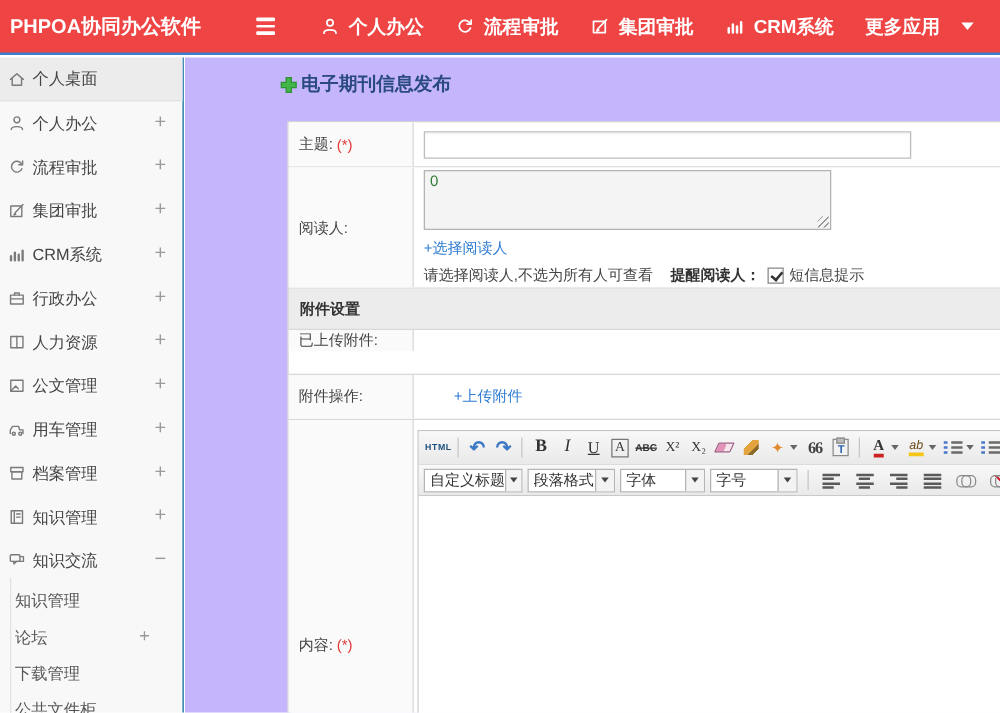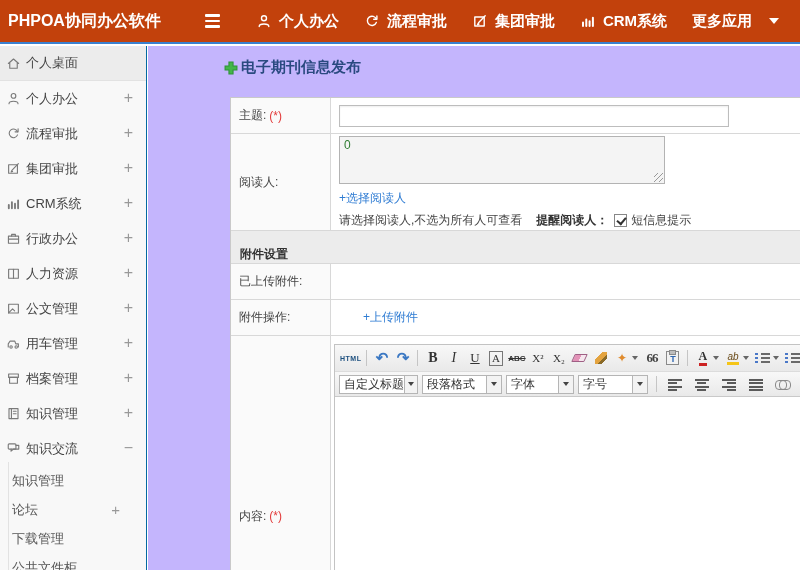--- a/index.html
+++ b/index.html
@@ -1,17 +1,17 @@
 <!DOCTYPE html>
 <html><head>
 <meta charset="utf-8">
 <style>
 *{margin:0;padding:0;box-sizing:border-box;}
 html,body{width:800px;height:570px;overflow:hidden;font-family:"Liberation Sans",sans-serif;background:#fff;}
-.header{position:absolute;left:0;top:0;width:800px;height:44px;background:#c2410c;border-bottom:2px solid #3a80cf;display:flex;align-items:center;color:#fff;z-index:5;white-space:nowrap;}
+.header{position:absolute;left:0;top:0;width:800px;height:44px;background:#ef4444;border-bottom:2px solid #3a80cf;display:flex;align-items:center;color:#fff;z-index:5;white-space:nowrap;}
 .brand{margin-left:8px;font-size:16px;font-weight:bold;flex:none;}
 .burger{margin-left:44px;width:15px;display:flex;flex-direction:column;gap:3px;cursor:pointer;flex:none;}
 .burger i{display:block;height:2.5px;background:#fff;border-radius:1px;}
 .topnav{display:flex;align-items:center;margin-left:36px;flex:none;}
 .nav-item{display:flex;align-items:center;gap:7px;margin-right:25px;font-size:15px;font-weight:bold;cursor:pointer;flex:none;}
 .caret{width:0;height:0;border-left:5px solid transparent;border-right:5px solid transparent;border-top:6px solid #fff;margin-left:10px;}
 .sidebar{position:absolute;left:0;top:46px;width:147px;bottom:0;background:#f8f8f8;border-right:1px solid #0369a1;}
 .side-item{height:35px;display:flex;align-items:center;padding-left:6px;font-size:13px;color:#444;cursor:pointer;position:relative;}
 .side-item.active{background:#ececec;border-bottom:1px solid #e2e2e2;}
 .side-item .lbl{margin-left:5px;}
@@ -23,22 +23,22 @@
 .main{position:absolute;left:148px;top:46px;right:0;bottom:0;background:#c4b5fd;overflow:hidden;}
 .page-title{position:absolute;left:76px;top:12px;display:flex;align-items:center;gap:3px;}
 .page-title .txt{font-size:15px;font-weight:bold;color:#2a4a80;}
 .ftable{position:absolute;left:82px;top:51px;right:-2px;border:1px solid #c9c9c9;background:#fff;}
 .frow{display:flex;border-bottom:1px solid #d8d8d8;background:#fff;}
 .frow.last{border-bottom:none;box-shadow:inset 2px 0 0 #c9dcee;}
 .flabel{width:100px;border-right:1px solid #d8d8d8;background:#fafafa;display:flex;align-items:center;padding-left:8px;font-size:12px;color:#444;flex:none;}
 .fbody{flex:1;min-width:0;}
 .r1{height:36px;}
 .r2{height:97px;}
-.rsec{height:33px;background:#ececec;display:flex;align-items:flex-end;padding-left:9px;font-size:12px;font-weight:bold;color:#333;}
-.r4{height:36px;}
+.rsec{height:33px;background:#ececec;display:flex;align-items:center;padding-left:9px;font-size:12px;font-weight:bold;color:#333;}
+.r4{height:36px;flex-direction:column;}
 .r5{height:36px;gap:24px;}
 .r6{height:360px;}
 .req{color:#e23b3b;margin-left:3px;font-size:12px;}
 .vcenter{display:flex;align-items:center;}
 .subject-input{margin:0 0 0 8px;width:390px;height:22px;border:1px solid #bdbdbd;background:#fff;box-shadow:inset 0 1px 2px rgba(0,0,0,.07);outline:none;padding:0 4px;font-size:12px;}
 .readers-box{margin:2px 0 0 8px;width:326px;height:48px;border:1px solid #b3b3b3;background:#f4f4f4;position:relative;font-size:12px;color:#2f7d32;padding:1px 4px;}
 .readers-box:after{content:"";position:absolute;right:1px;bottom:1px;width:9px;height:9px;background:repeating-linear-gradient(135deg,transparent 0 2.5px,#999 2.5px 3.5px);}
 .linkb{display:inline-block;font-size:12px;color:#2f7cd3;text-decoration:none;cursor:pointer;}
 .sel-readers{margin:6px 0 0 8px;}
 .hint-line{margin:5px 0 0 8px;font-size:12px;color:#444;display:flex;align-items:center;}
@@ -71,21 +71,21 @@
 .g-fontcolor{font-family:"Liberation Serif",serif;font-size:12px;font-weight:bold;border-bottom:3px solid #c22;line-height:1.1;}
 .g-highlight{font-size:10px;border-bottom:3px solid #f5c518;line-height:1.1;color:#6a4a18;font-style:italic;}
 .tcaret{width:0;height:0;border-left:3.5px solid transparent;border-right:3.5px solid transparent;border-top:4px solid #666;margin:0 3px 0 0;flex:none;}
 .ic-numlist,.ic-bullist{width:15px;height:12px;background-repeat:no-repeat;
 background-image:linear-gradient(#4a78c8,#4a78c8),linear-gradient(#4a78c8,#4a78c8),linear-gradient(#4a78c8,#4a78c8),linear-gradient(#6a6a6a,#6a6a6a),linear-gradient(#6a6a6a,#6a6a6a),linear-gradient(#6a6a6a,#6a6a6a);
 background-size:3px 2px,3px 2px,3px 2px,9px 2px,9px 2px,9px 2px;
 background-position:0 1px,0 5px,0 9px,6px 1px,6px 5px,6px 9px;}
 .tsel{height:19px;border:1px solid #b5b5b5;background:#fff;display:flex;align-items:center;font-size:12px;color:#333;padding-left:4px;margin-right:4px;flex:none;cursor:pointer;}
 .tsel .arr{margin-left:auto;width:15px;height:100%;border-left:1px solid #b5b5b5;display:flex;align-items:center;justify-content:center;background:#f3f3f3;}
 .tsel .arr:after{content:"";width:0;height:0;border-left:3.5px solid transparent;border-right:3.5px solid transparent;border-top:4px solid #444;}
-.w1{width:79px;}.w2{width:80px;}.w3{width:68px;}.w4{width:70px;}
+.w1{width:79px;}.w2{width:70px;}.w3{width:68px;}.w4{width:70px;}
 .ic-al{width:14px;height:13px;background-repeat:no-repeat;}
 .al-left{background-image:linear-gradient(#5a5a5a,#5a5a5a),linear-gradient(#5a5a5a,#5a5a5a),linear-gradient(#5a5a5a,#5a5a5a),linear-gradient(#5a5a5a,#5a5a5a);background-size:14px 2px,9px 2px,14px 2px,9px 2px;background-position:0 1px,0 4.5px,0 8px,0 11.5px;}
 .al-center{background-image:linear-gradient(#5a5a5a,#5a5a5a),linear-gradient(#5a5a5a,#5a5a5a),linear-gradient(#5a5a5a,#5a5a5a),linear-gradient(#5a5a5a,#5a5a5a);background-size:14px 2px,9px 2px,14px 2px,9px 2px;background-position:0 1px,2.5px 4.5px,0 8px,2.5px 11.5px;}
 .al-right{background-image:linear-gradient(#5a5a5a,#5a5a5a),linear-gradient(#5a5a5a,#5a5a5a),linear-gradient(#5a5a5a,#5a5a5a),linear-gradient(#5a5a5a,#5a5a5a);background-size:14px 2px,9px 2px,14px 2px,9px 2px;background-position:0 1px,5px 4.5px,0 8px,5px 11.5px;}
 .al-just{background-image:linear-gradient(#5a5a5a,#5a5a5a),linear-gradient(#5a5a5a,#5a5a5a),linear-gradient(#5a5a5a,#5a5a5a),linear-gradient(#5a5a5a,#5a5a5a);background-size:14px 2px,14px 2px,14px 2px,14px 2px;background-position:0 1px,0 4.5px,0 8px,0 11.5px;}
 .ic-link{width:16px;height:8px;position:relative;}
 .ic-link:before,.ic-link:after{content:"";position:absolute;top:0;width:10px;height:8px;border:1.5px solid #8a8a8a;border-radius:4px;}
 .ic-link:before{left:0;}
 .ic-link:after{right:0;}
 .ic-unlink{background-image:linear-gradient(45deg,transparent 44%,#d23 44% 56%,transparent 56%);}

